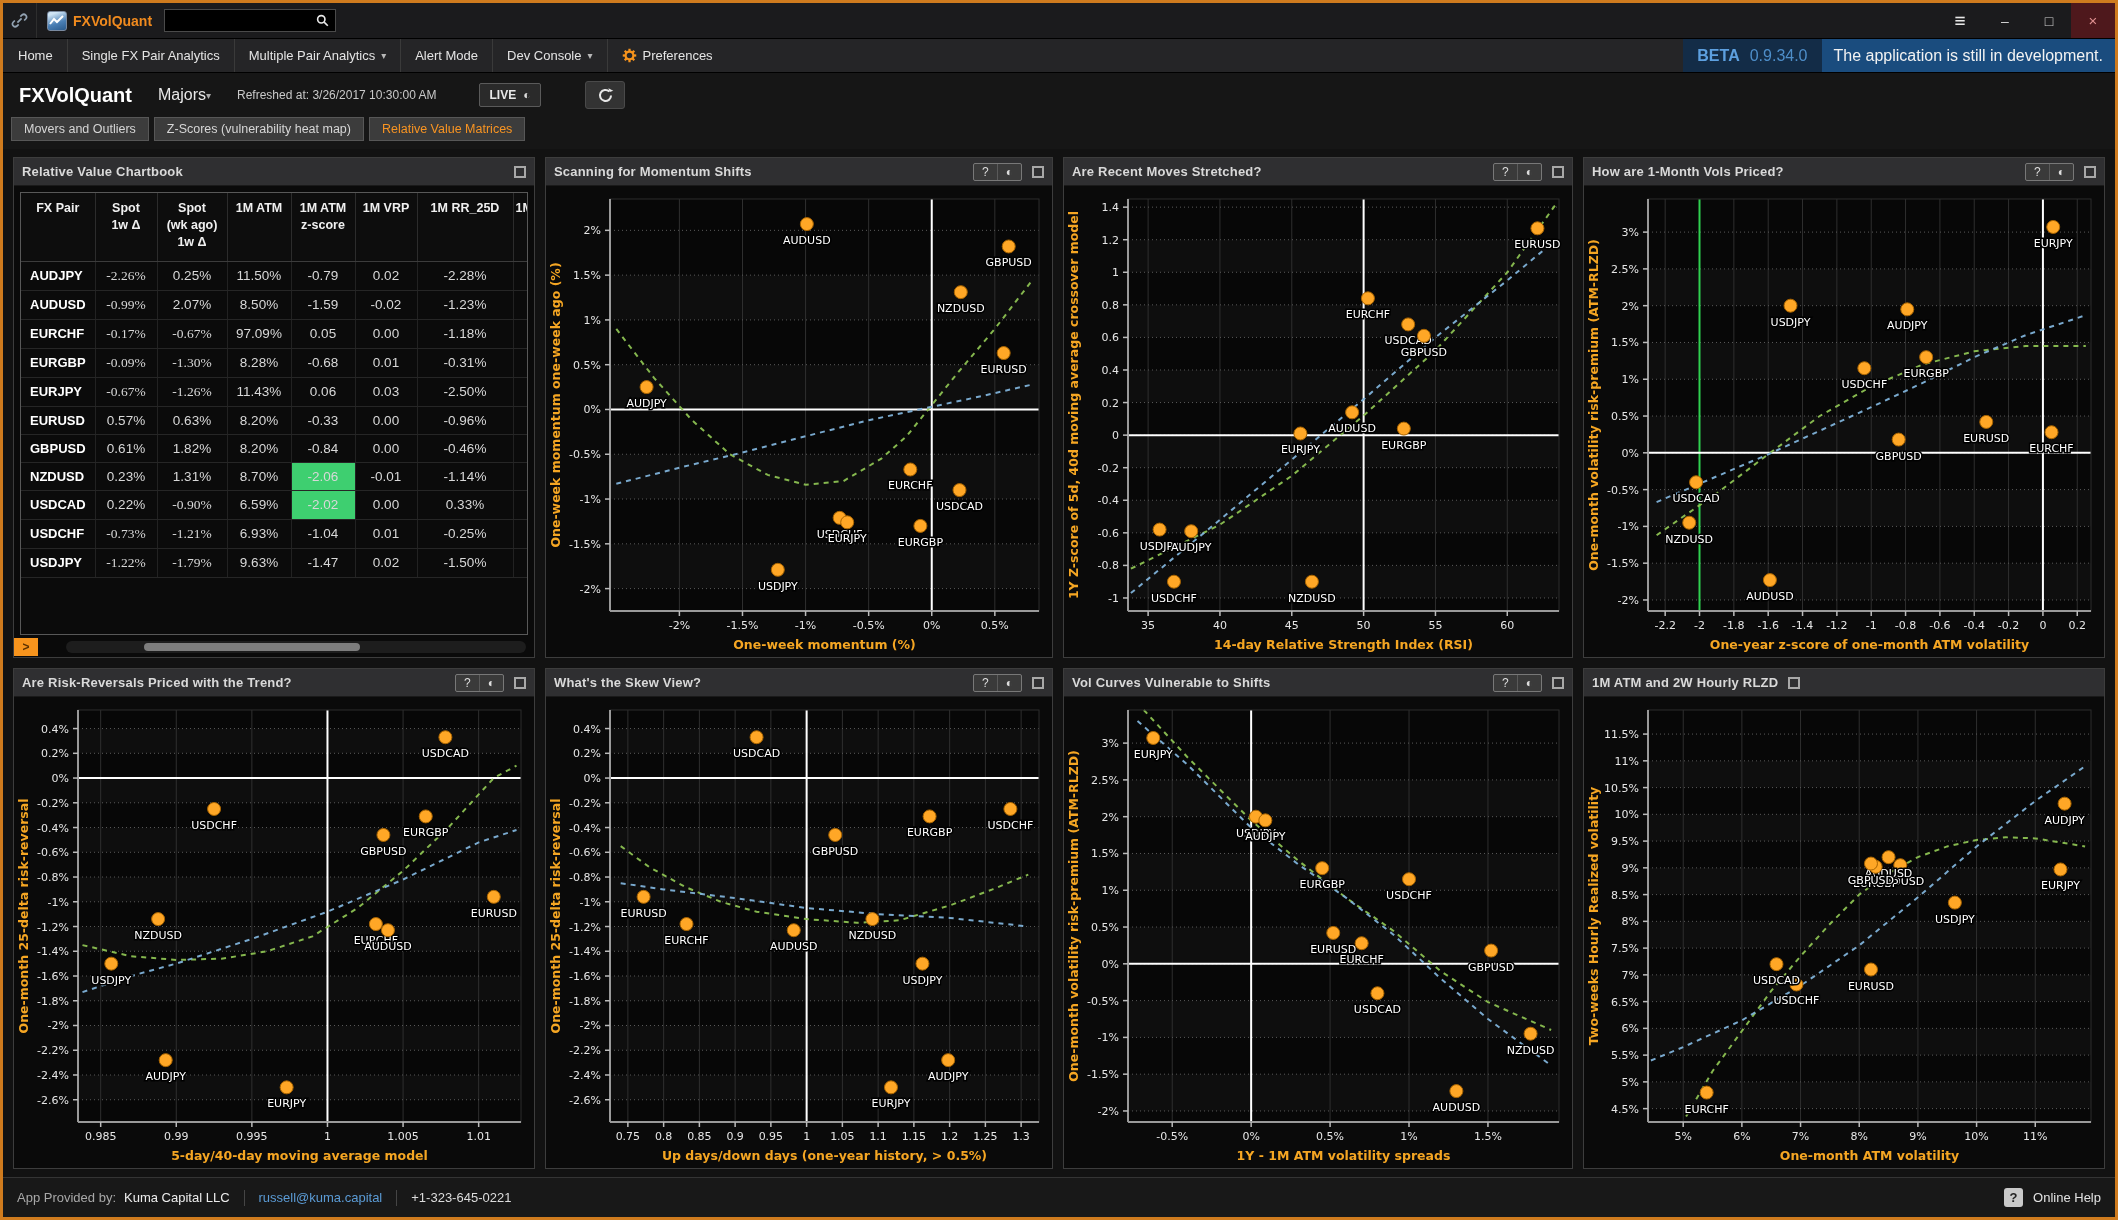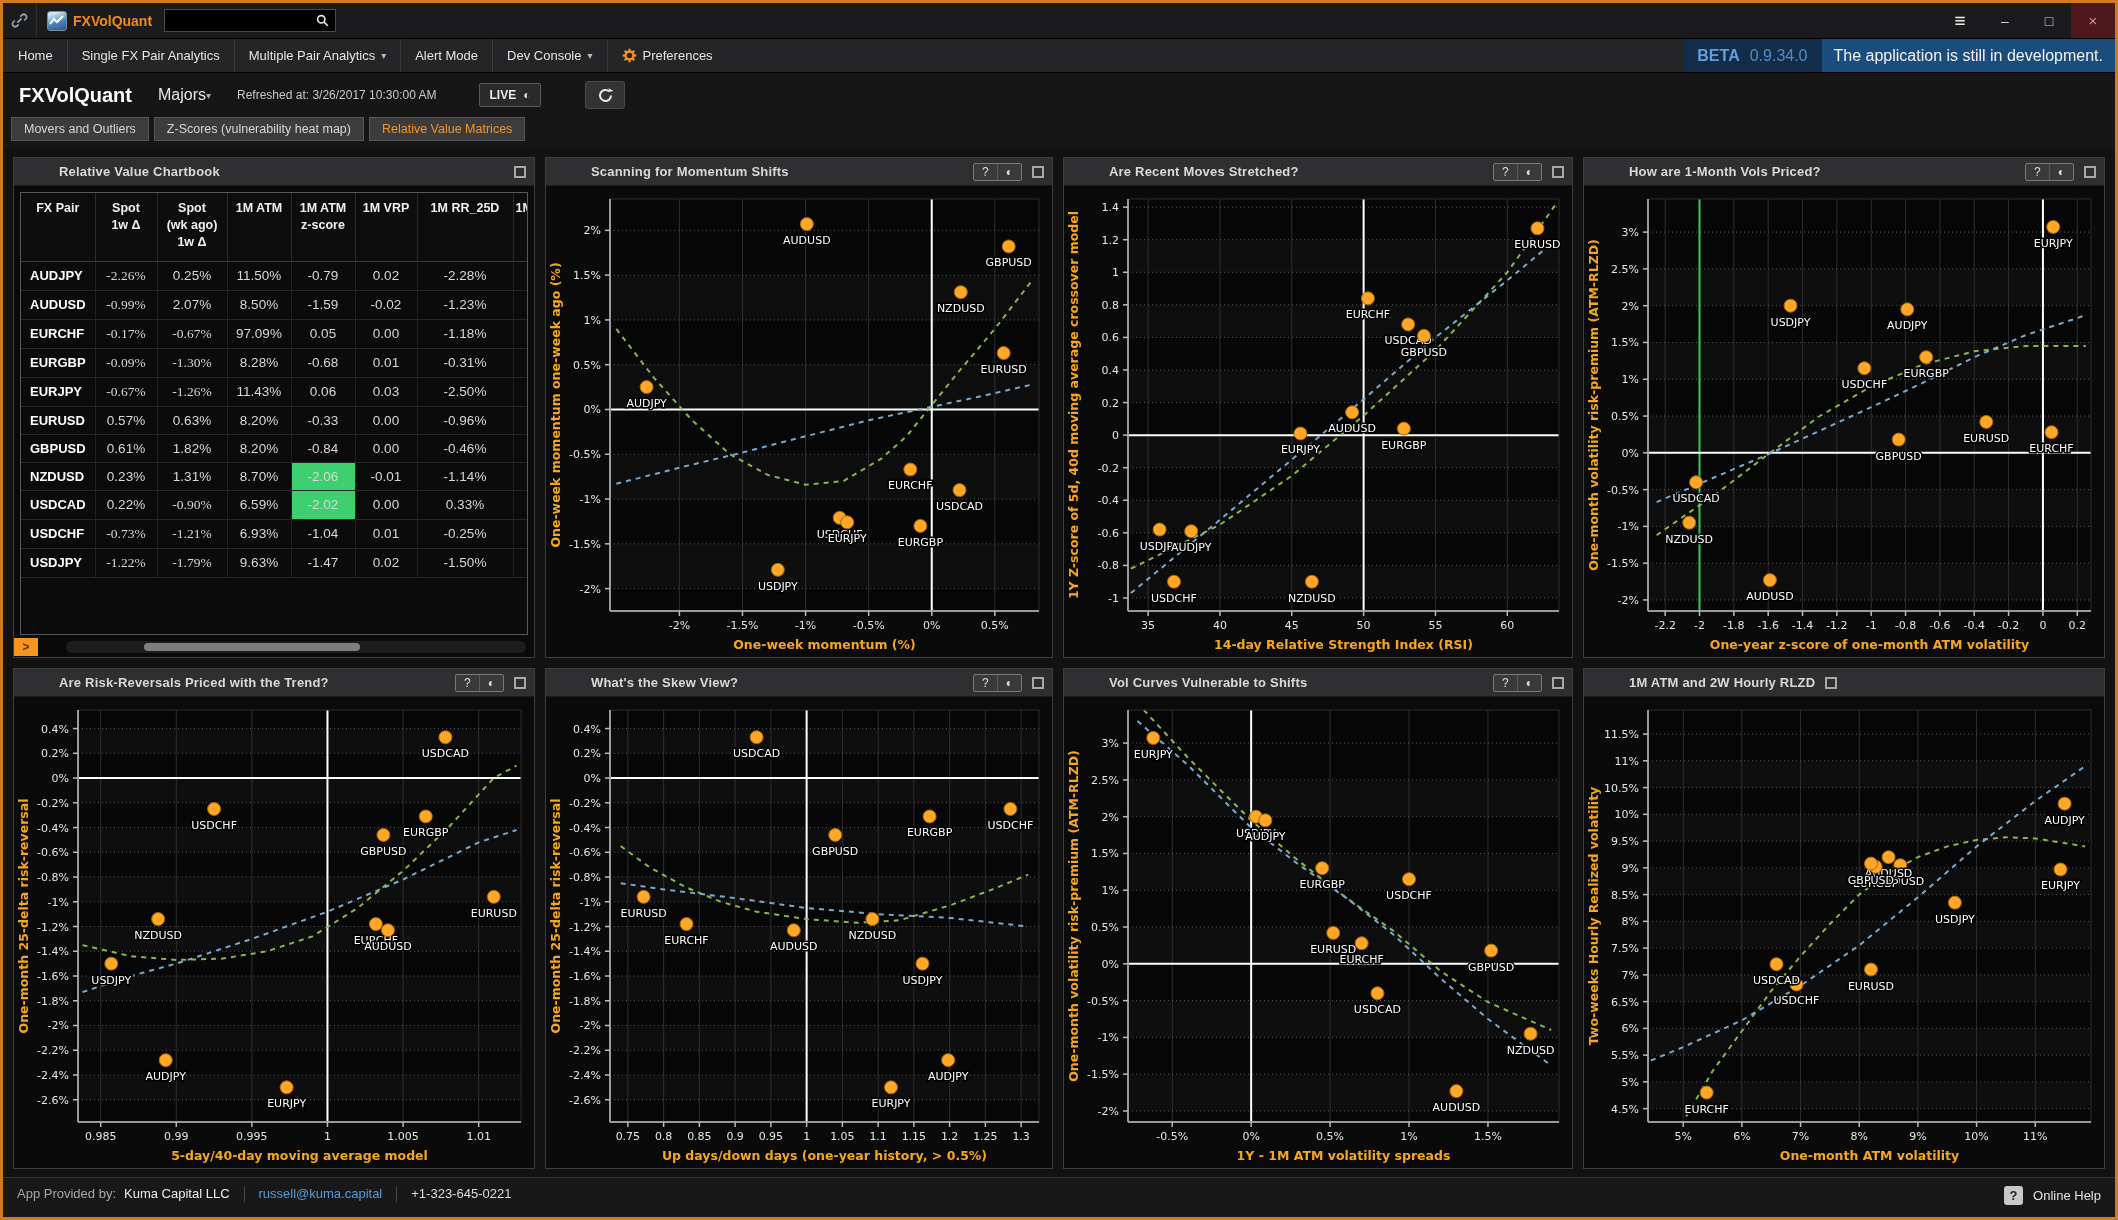--- a/index.html
+++ b/index.html
@@ -43,21 +43,21 @@
 
   
   .tabsrow { height:32px; background:#161616; display:flex; align-items:flex-start; gap:5px; padding:0 8px; flex:0 0 auto; }
   .tab { background:#3c3c3c; border:1px solid #575757; color:#d6d6d6; font-size:12.5px; padding:4px 12px; cursor:default; }
   .tab.active { color:#f89422; }
 
   
   .main { flex:1 1 auto; display:grid; grid-template-columns:522px 508px 510px 1fr; grid-template-rows:1fr 1fr; gap:10px; padding:8px 10px; overflow:hidden; background:#121212; }
   .panel { background:#141414; border:1px solid #3d3d3d; display:flex; flex-direction:column; overflow:hidden; }
   .panel-header { height:28px; flex:0 0 auto; background:#2f2f31; display:flex; align-items:center; padding:0 8px; border-bottom:1px solid #1a1a1a; }
-  .panel-title { font-size:13px; color:#d9d9d9; font-weight:bold; letter-spacing:.2px;margin-left:37px; }
+  .panel-title { font-size:13px; color:#d9d9d9; font-weight:bold; letter-spacing:.2px; }
   .hbtns { margin-left:auto; display:flex; border:1px solid #787878; border-radius:2px; background:#3a3a3a; }
   .hbtn { padding:1px 8px; font-size:12px; color:#ddd; border-right:1px solid #5a5a5a; cursor:default; }
   .hbtn:last-child { border-right:none; }
   .chk { width:12px; height:12px; border:2px solid #a8a8a8; margin-left:10px; background:transparent; flex:0 0 auto; }
   .chk.solo { margin-left:auto; }
   .panel-body { flex:1 1 auto; position:relative; background:#0a0a0a; overflow:hidden; }
 
   
   .table-wrap { position:absolute; inset:6px 6px 22px 6px; border:1px solid #585858; background:#0b0b0b; overflow:hidden; }
   table.rv { border-collapse:collapse; table-layout:fixed; width:100%; }
@@ -70,21 +70,21 @@
   .table-bottom { position:absolute; left:0; right:0; bottom:0; height:20px; display:flex; align-items:center; }
   .expand-btn { width:24px; height:18px; background:#f7941d; color:#5a3000; font-weight:bold; font-size:12px; border:none; display:flex; align-items:center; justify-content:center; }
   .hscroll { flex:1; height:12px; margin:0 8px 0 28px; background:#1d1d1d; border-radius:6px; position:relative; }
   .hscroll .thumb { position:absolute; top:2px; height:8px; left:17%; width:47%; background:#7d7d7d; border-radius:4px; }
 
   
   .chart-svg { position:absolute; inset:0; }
   .chart-svg text { font-family:"DejaVu Sans","Liberation Sans",sans-serif; }
 
   
-  .footer { height:40px; flex:0 0 auto; background:#181818; border-top:1px solid #343434; display:flex; align-items:flex-start; padding:8px 14px; font-size:13px; }
+  .footer { height:40px; flex:0 0 auto; background:#181818; border-top:1px solid #343434; display:flex; align-items:center; padding:1px 14px; font-size:13px; }
   .f-label { color:#a8a8a8; margin-right:8px; }
   .f-company { color:#ececec; }
   .f-sep { width:1px; height:16px; background:#454545; margin:0 14px; }
   .f-link { color:#5b9bd5; text-decoration:none; }
   .f-phone { color:#dcdcdc; }
   .f-right { margin-left:auto; display:flex; align-items:center; gap:10px; }
   .f-qbox { width:19px; height:19px; background:#c9c9c9; color:#222; border-radius:3px; font-weight:bold; font-size:13px; display:flex; align-items:center; justify-content:center; }
   .f-help { color:#e2e2e2; }
 </style>
 </head>

